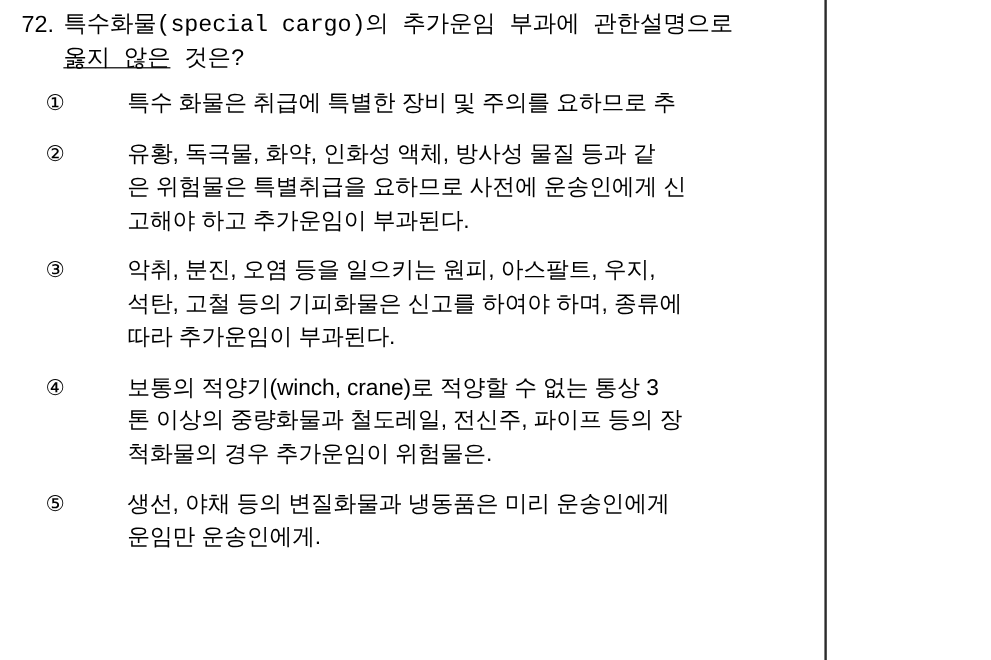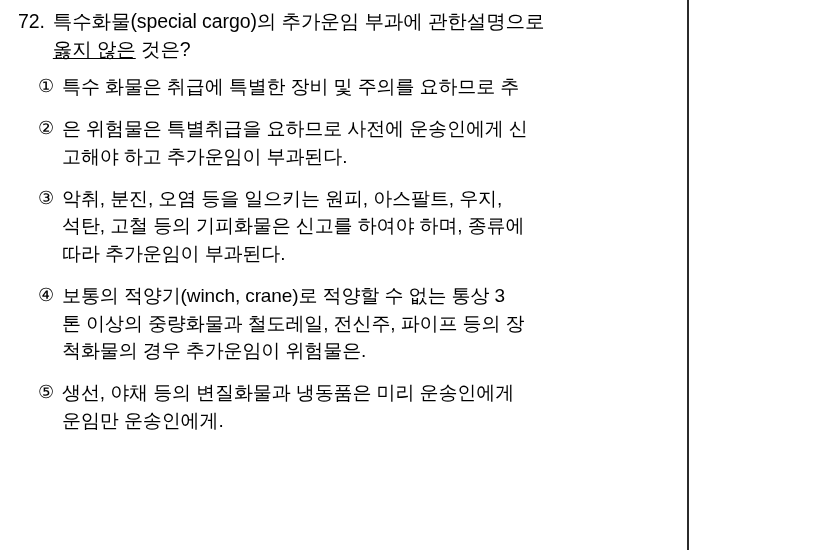--- a/index.html
+++ b/index.html
@@ -43,20 +43,21 @@
     line-height: 1.42;
     letter-spacing: -0.1px;
   }
   .q-number {
     flex: 0 0 auto;
     padding-right: 8px;
     white-space: nowrap;
   }
   .q-text {
     flex: 1 1 auto;
+    font-family: Liberation Mono, monospace;
   }
   .q-text .line {
     display: block;
   }
   .choices {
     margin-top: 10px;
     padding-left: 20px;
   }
   .choice {
     display: flex;
@@ -70,20 +71,21 @@
     flex: 0 0 auto;
     width: 24px;
     font-size: 18px;
     line-height: 1.5;
   }
   .choice-body {
     flex: 1 1 auto;
   }
   .choice-body .line {
     display: block;
+    margin-left: 44px;
   }
   .u-underline {
     text-decoration: underline;
     text-underline-offset: 2px;
     margin-top: 16px;
   }
 </style>
 </head>
 <body>
 
@@ -106,20 +108,21 @@
       <div class="choice">
         <span class="choice-marker">①</span>
         <span class="choice-body">
           <span class="line">특수 화물은 취급에 특별한 장비 및 주의를 요하므로 추</span>
         </span>
       </div>
 
       <div class="choice">
         <span class="choice-marker">②</span>
         <span class="choice-body">
+          <span class="line">유황, 독극물, 화약, 인화성 액체, 방사성 물질 등과 같</span>
           <span class="line">은 위험물은 특별취급을 요하므로 사전에 운송인에게 신</span>
           <span class="line">고해야 하고 추가운임이 부과된다.</span>
         </span>
       </div>
 
       <div class="choice">
         <span class="choice-marker">③</span>
         <span class="choice-body">
           <span class="line">악취, 분진, 오염 등을 일으키는 원피, 아스팔트, 우지,</span>
           <span class="line">석탄, 고철 등의 기피화물은 신고를 하여야 하며, 종류에</span>

